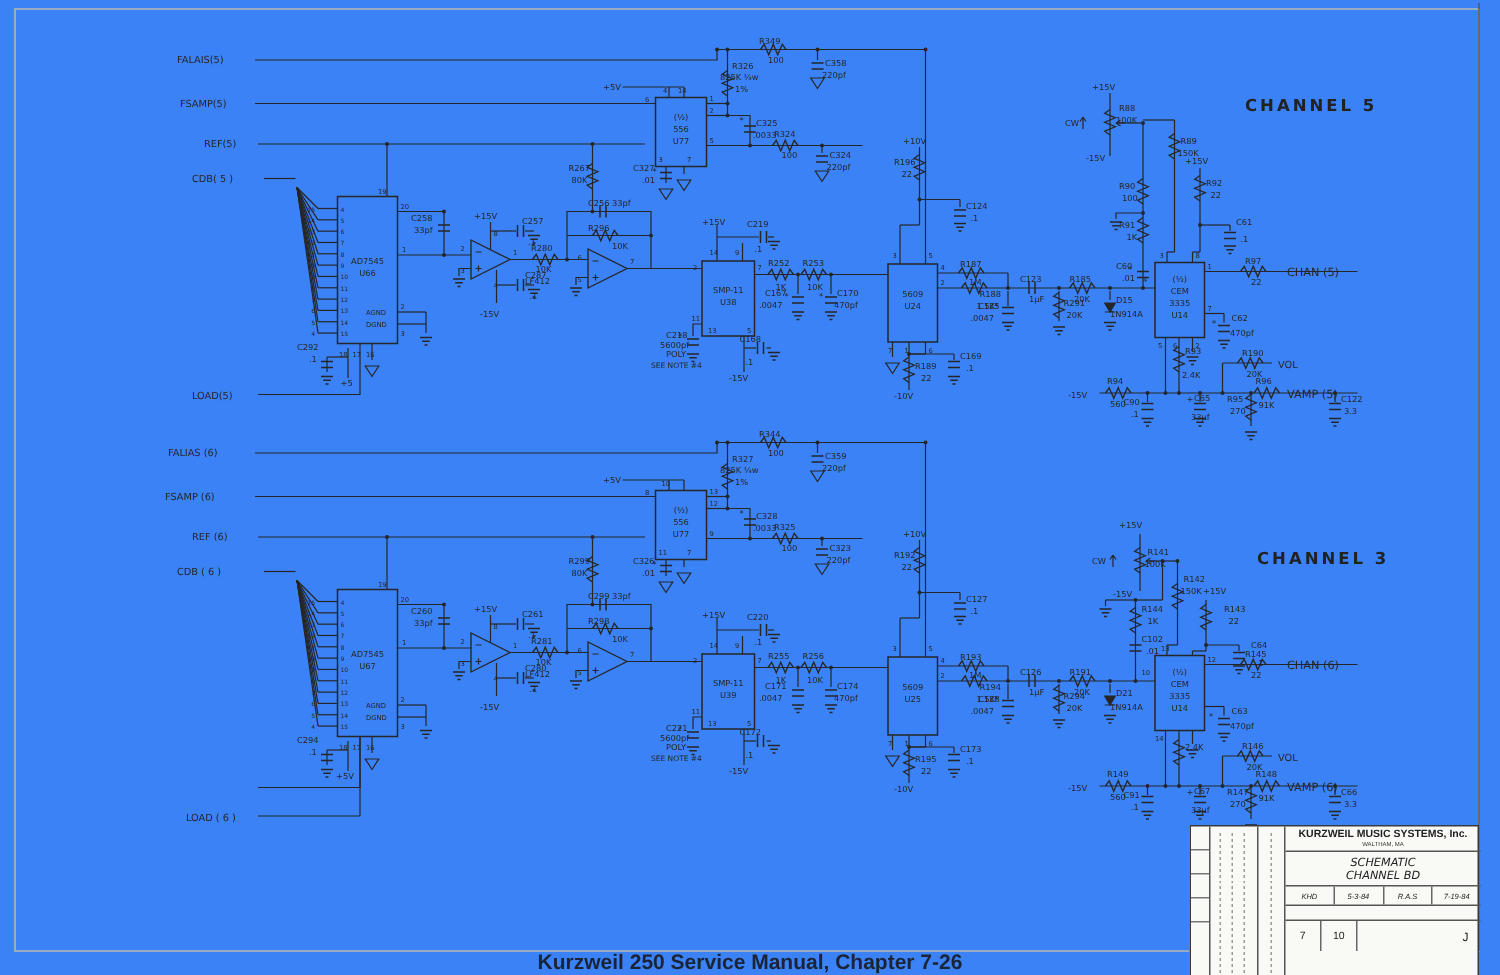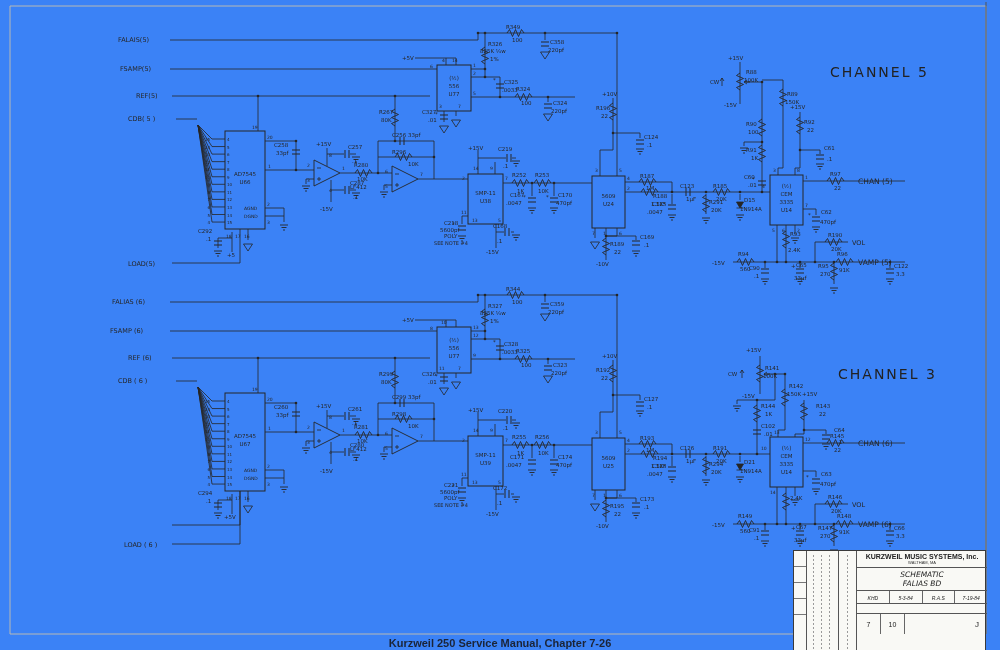--- a/index.html
+++ b/index.html
@@ -1,19 +1,19 @@
 <!DOCTYPE html>
 <html><head>
 <meta charset="utf-8">
 <style>
   html,body{margin:0;padding:0;background:#e8e8e6;font-family:"DejaVu Sans",sans-serif;}
   .sheet{position:relative;width:1000px;height:650px;background:#3b82f6;overflow:hidden;}
   svg text{fill:#262626;font-family:"DejaVu Sans",sans-serif;}
-  .chan-title{position:absolute;font-size:14px;letter-spacing:2px;color:#222;font-weight:normal;}
-  .caption{position:absolute;left:0;right:0;bottom:1px;text-align:center;font-size:11px;font-weight:bold;color:#1b2437;font-family:"Liberation Sans",sans-serif;}
+  .chan-title{position:absolute;font-size:11px;letter-spacing:2px;color:#222;font-weight:bold;}
+  .caption{position:absolute;left:0;right:0;bottom:1px;text-align:center;font-size:14px;font-weight:bold;color:#1b2437;font-family:"Liberation Sans",sans-serif;}
   .tblock{position:absolute;left:793px;top:550px;width:193px;height:108px;border:1px solid #3a3a3a;background:#f9f9f5;box-sizing:border-box;font-family:"Liberation Sans",sans-serif;}
   .tblock *{box-sizing:border-box;}
   .tb-colA{position:absolute;left:0;top:0;width:13px;height:100%;border-right:1px solid #555;}
   .tb-colA div{border-bottom:1px solid #777;height:16px;}
   .tb-colB{position:absolute;left:13px;top:0;width:32px;height:100%;border-right:1px solid #555;}
   .hairline{position:absolute;top:4px;bottom:4px;width:1px;background:repeating-linear-gradient(0deg,#9a9a9a 0 2px,transparent 2px 4px);}
   .tb-colC{position:absolute;left:45px;top:0;width:18px;height:100%;border-right:1px solid #555;}
   .tb-main{position:absolute;left:63px;top:0;width:130px;height:100%;}
   .tb-row1{height:17px;border-bottom:1px solid #555;text-align:center;}
   .tb-company{font-size:7px;font-weight:bold;color:#222;line-height:9px;padding-top:1px;}
@@ -982,21 +982,21 @@
     <div class="tb-colC">
       <div class="hairline" style="left:8px;"></div>
     </div>
     <div class="tb-main">
       <div class="tb-row1">
         <div class="tb-company">KURZWEIL MUSIC SYSTEMS, Inc.</div>
         <div class="tb-city">WALTHAM, MA</div>
       </div>
       <div class="tb-row2">
         <div class="tb-doctype">SCHEMATIC</div>
-        <div class="tb-docname">FALIAS BD</div>
+        <div class="tb-docname">CHANNEL BD</div>
       </div>
       <div class="tb-row3">
         <div>KHD</div>
         <div>5-3-84</div>
         <div>R.A.S</div>
         <div>7-19-84</div>
       </div>
       <div class="tb-row4"></div>
       <div class="tb-row5">
         <div class="tb-cell tb-sheet">7</div>

